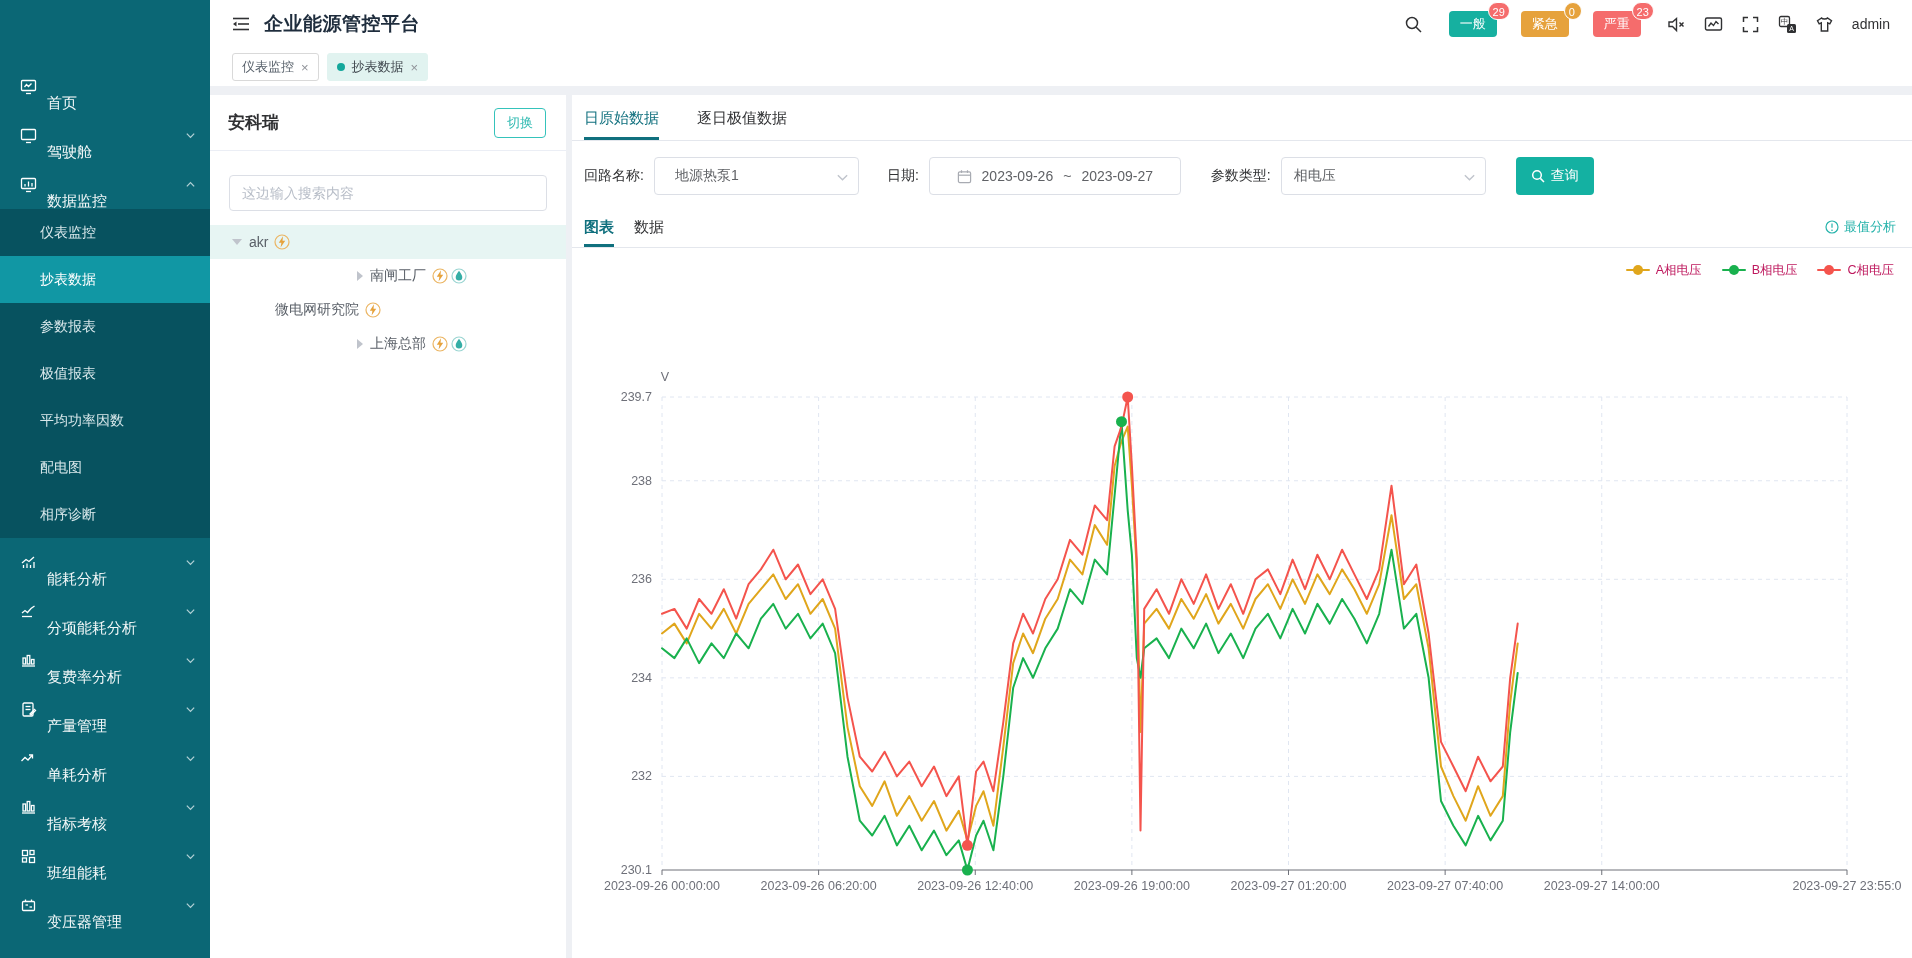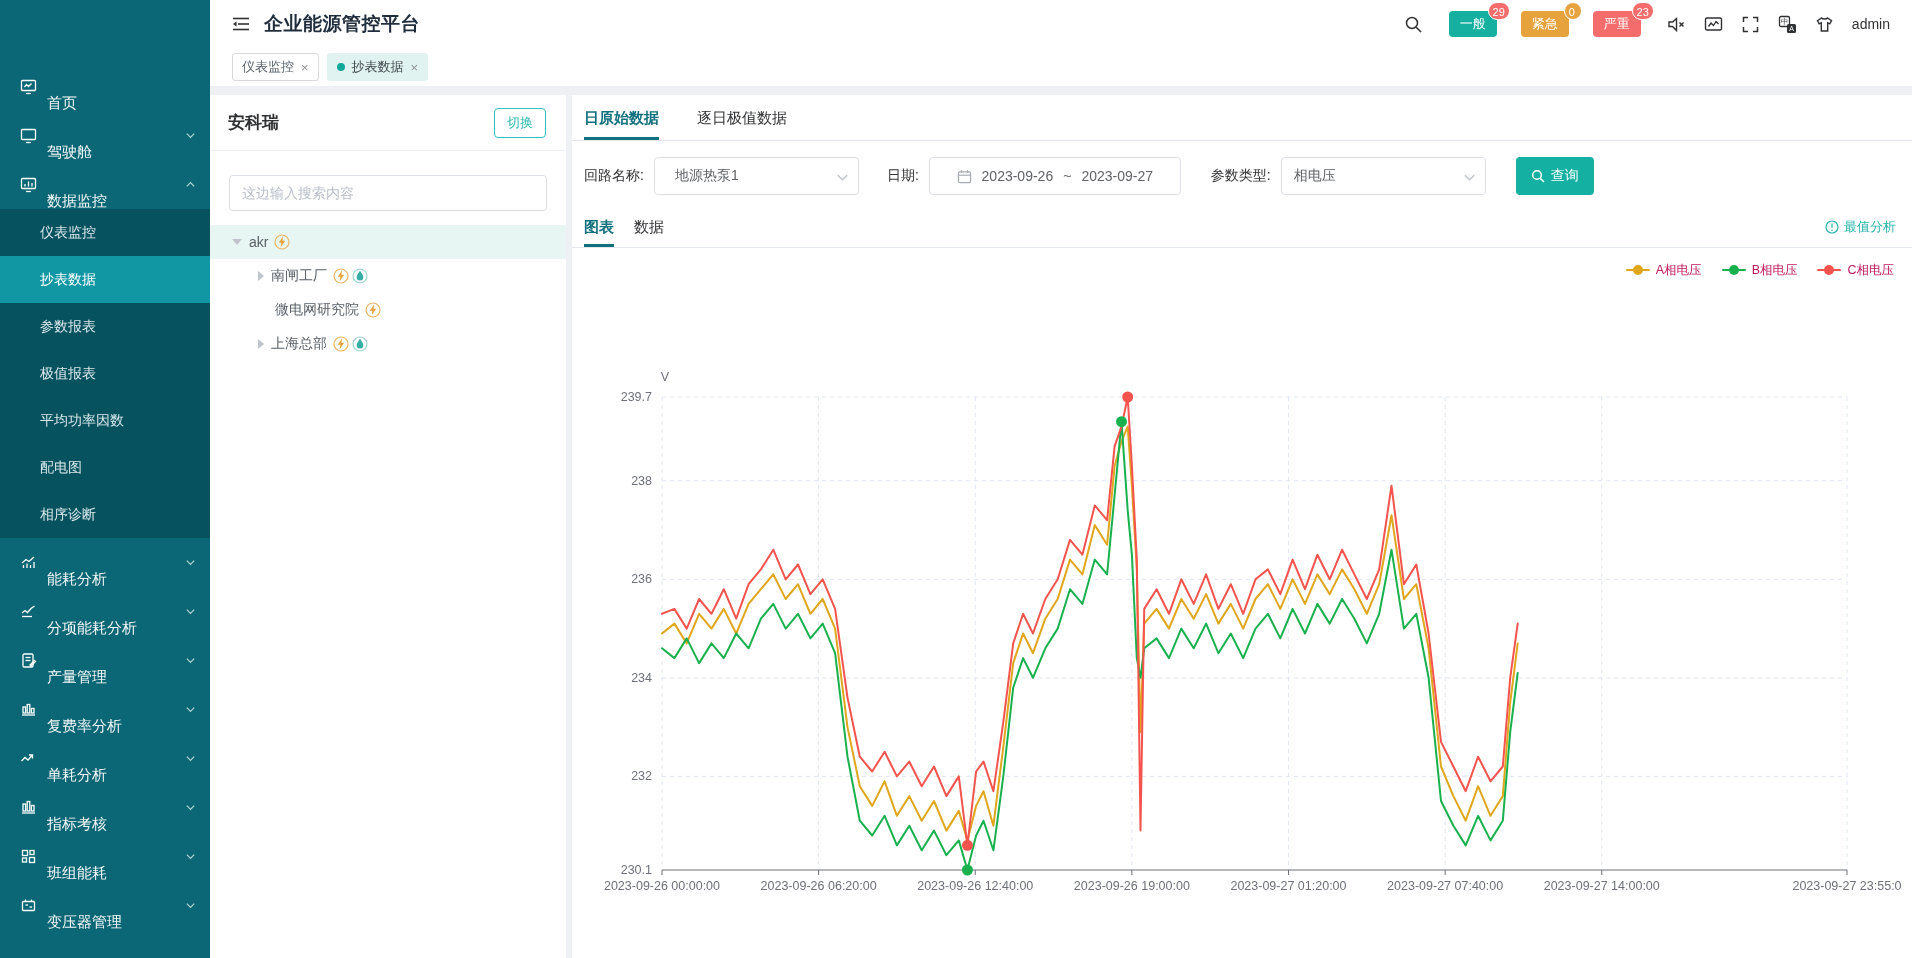--- a/index.html
+++ b/index.html
@@ -58,28 +58,28 @@
   .tree-search::placeholder{color:#B8BEC8;}
   .tree{margin-top:14px;font-size:14px;color:#5a6068;}
   .tree-row{height:34px;display:flex;align-items:center;cursor:pointer;}
   .tree-row.selected{background:#E7F5F3;}
   .caret{width:0;height:0;margin-right:7px;flex:0 0 auto;}
   .caret.down{border-left:5px solid transparent;border-right:5px solid transparent;border-top:6px solid #c0c4cc;}
   .caret.right{border-top:5px solid transparent;border-bottom:5px solid transparent;border-left:6px solid #c0c4cc;}
   .t-icons{display:flex;align-items:center;gap:3px;margin-left:6px;}
   .t-icons svg{width:16px;height:16px;}
   .ind-0{padding-left:22px;}
-  .ind-1{padding-left:48px;}
+  .ind-1{padding-left:48px;justify-content:center;}
   .ind-1b{padding-left:65px;}
 
   
   .main-card{flex:1;background:#fff;min-width:0;position:relative;overflow:hidden;}
   .main-tabs{height:45px;display:flex;gap:38px;padding-left:12px;border-bottom:1px solid #E4E7ED;}
   .m-tab{line-height:45px;font-size:15px;color:#303133;cursor:pointer;position:relative;}
-  .m-tab.active{color:#10707E;font-weight:bold;}
+  .m-tab.active{color:#10707E;font-weight:normal;}
   .m-tab.active::after{content:"";position:absolute;left:0;right:0;bottom:0;height:3px;background:#10707E;}
 
   .filter-row{display:flex;align-items:center;margin:16px 0 0 12px;font-size:14px;color:#303133;height:38px;}
   .f-label{margin-right:10px;}
   .sel-box{position:relative;height:38px;border:1px solid #DCDFE6;border-radius:4px;background:#fff;
     display:flex;align-items:center;padding:0 30px 0 12px;color:#606266;cursor:pointer;box-sizing:border-box;}
   .sel-box .sel-chev{position:absolute;right:9px;top:13px;}
   .sel-circuit{width:205px;padding-left:20px;}
   .sel-param{width:205px;}
   .date-box{height:38px;width:252px;border:1px solid #DCDFE6;border-radius:4px;background:#fff;
@@ -204,42 +204,42 @@
         </span>
         <span class="s-label">分项能耗分析</span>
         <svg class="chev" viewBox="0 0 12 12" fill="none" stroke="#cfe3e6" stroke-width="1.4">
             <polyline points="2,4 6,8 10,4"></polyline>
           </svg>
       </div>
 
       <div class="side-item">
         <span class="s-icon">
           <svg viewBox="0 0 17 17" fill="none" stroke="#fff" stroke-width="1.3">
+              <rect x="3" y="6" width="2.6" height="6"></rect>
+              <rect x="7.2" y="3.5" width="2.6" height="8.5"></rect>
+              <rect x="11.4" y="7.5" width="2.6" height="4.5"></rect>
+              <line x1="2" y1="14" x2="15" y2="14"></line>
+            </svg>
+        </span>
+        <span class="s-label">复费率分析</span>
+        <svg class="chev" viewBox="0 0 12 12" fill="none" stroke="#cfe3e6" stroke-width="1.4">
+            <polyline points="2,4 6,8 10,4"></polyline>
+          </svg>
+      </div>
+
+      <div class="side-item">
+        <span class="s-icon">
+          <svg viewBox="0 0 17 17" fill="none" stroke="#fff" stroke-width="1.3">
               <rect x="3" y="2" width="10" height="13" rx="1.2"></rect>
               <line x1="5.5" y1="5.5" x2="10.5" y2="5.5"></line>
               <line x1="5.5" y1="8.5" x2="10.5" y2="8.5"></line>
               <path d="M10 13 L14.5 8.5 L15.5 9.5 L11 14 Z"></path>
             </svg>
         </span>
         <span class="s-label">产量管理</span>
-        <svg class="chev" viewBox="0 0 12 12" fill="none" stroke="#cfe3e6" stroke-width="1.4">
-            <polyline points="2,4 6,8 10,4"></polyline>
-          </svg>
-      </div>
-
-      <div class="side-item">
-        <span class="s-icon">
-          <svg viewBox="0 0 17 17" fill="none" stroke="#fff" stroke-width="1.3">
-              <rect x="3" y="6" width="2.6" height="6"></rect>
-              <rect x="7.2" y="3.5" width="2.6" height="8.5"></rect>
-              <rect x="11.4" y="7.5" width="2.6" height="4.5"></rect>
-              <line x1="2" y1="14" x2="15" y2="14"></line>
-            </svg>
-        </span>
-        <span class="s-label">复费率分析</span>
         <svg class="chev" viewBox="0 0 12 12" fill="none" stroke="#cfe3e6" stroke-width="1.4">
             <polyline points="2,4 6,8 10,4"></polyline>
           </svg>
       </div>
 
       <div class="side-item">
         <span class="s-icon">
           <svg viewBox="0 0 17 17" fill="none" stroke="#fff" stroke-width="1.3">
               <polyline points="1.5,11 5,7.5 8,10 12,5.5"></polyline>
               <polyline points="9,5 12.5,5 12.5,8.5"></polyline>

